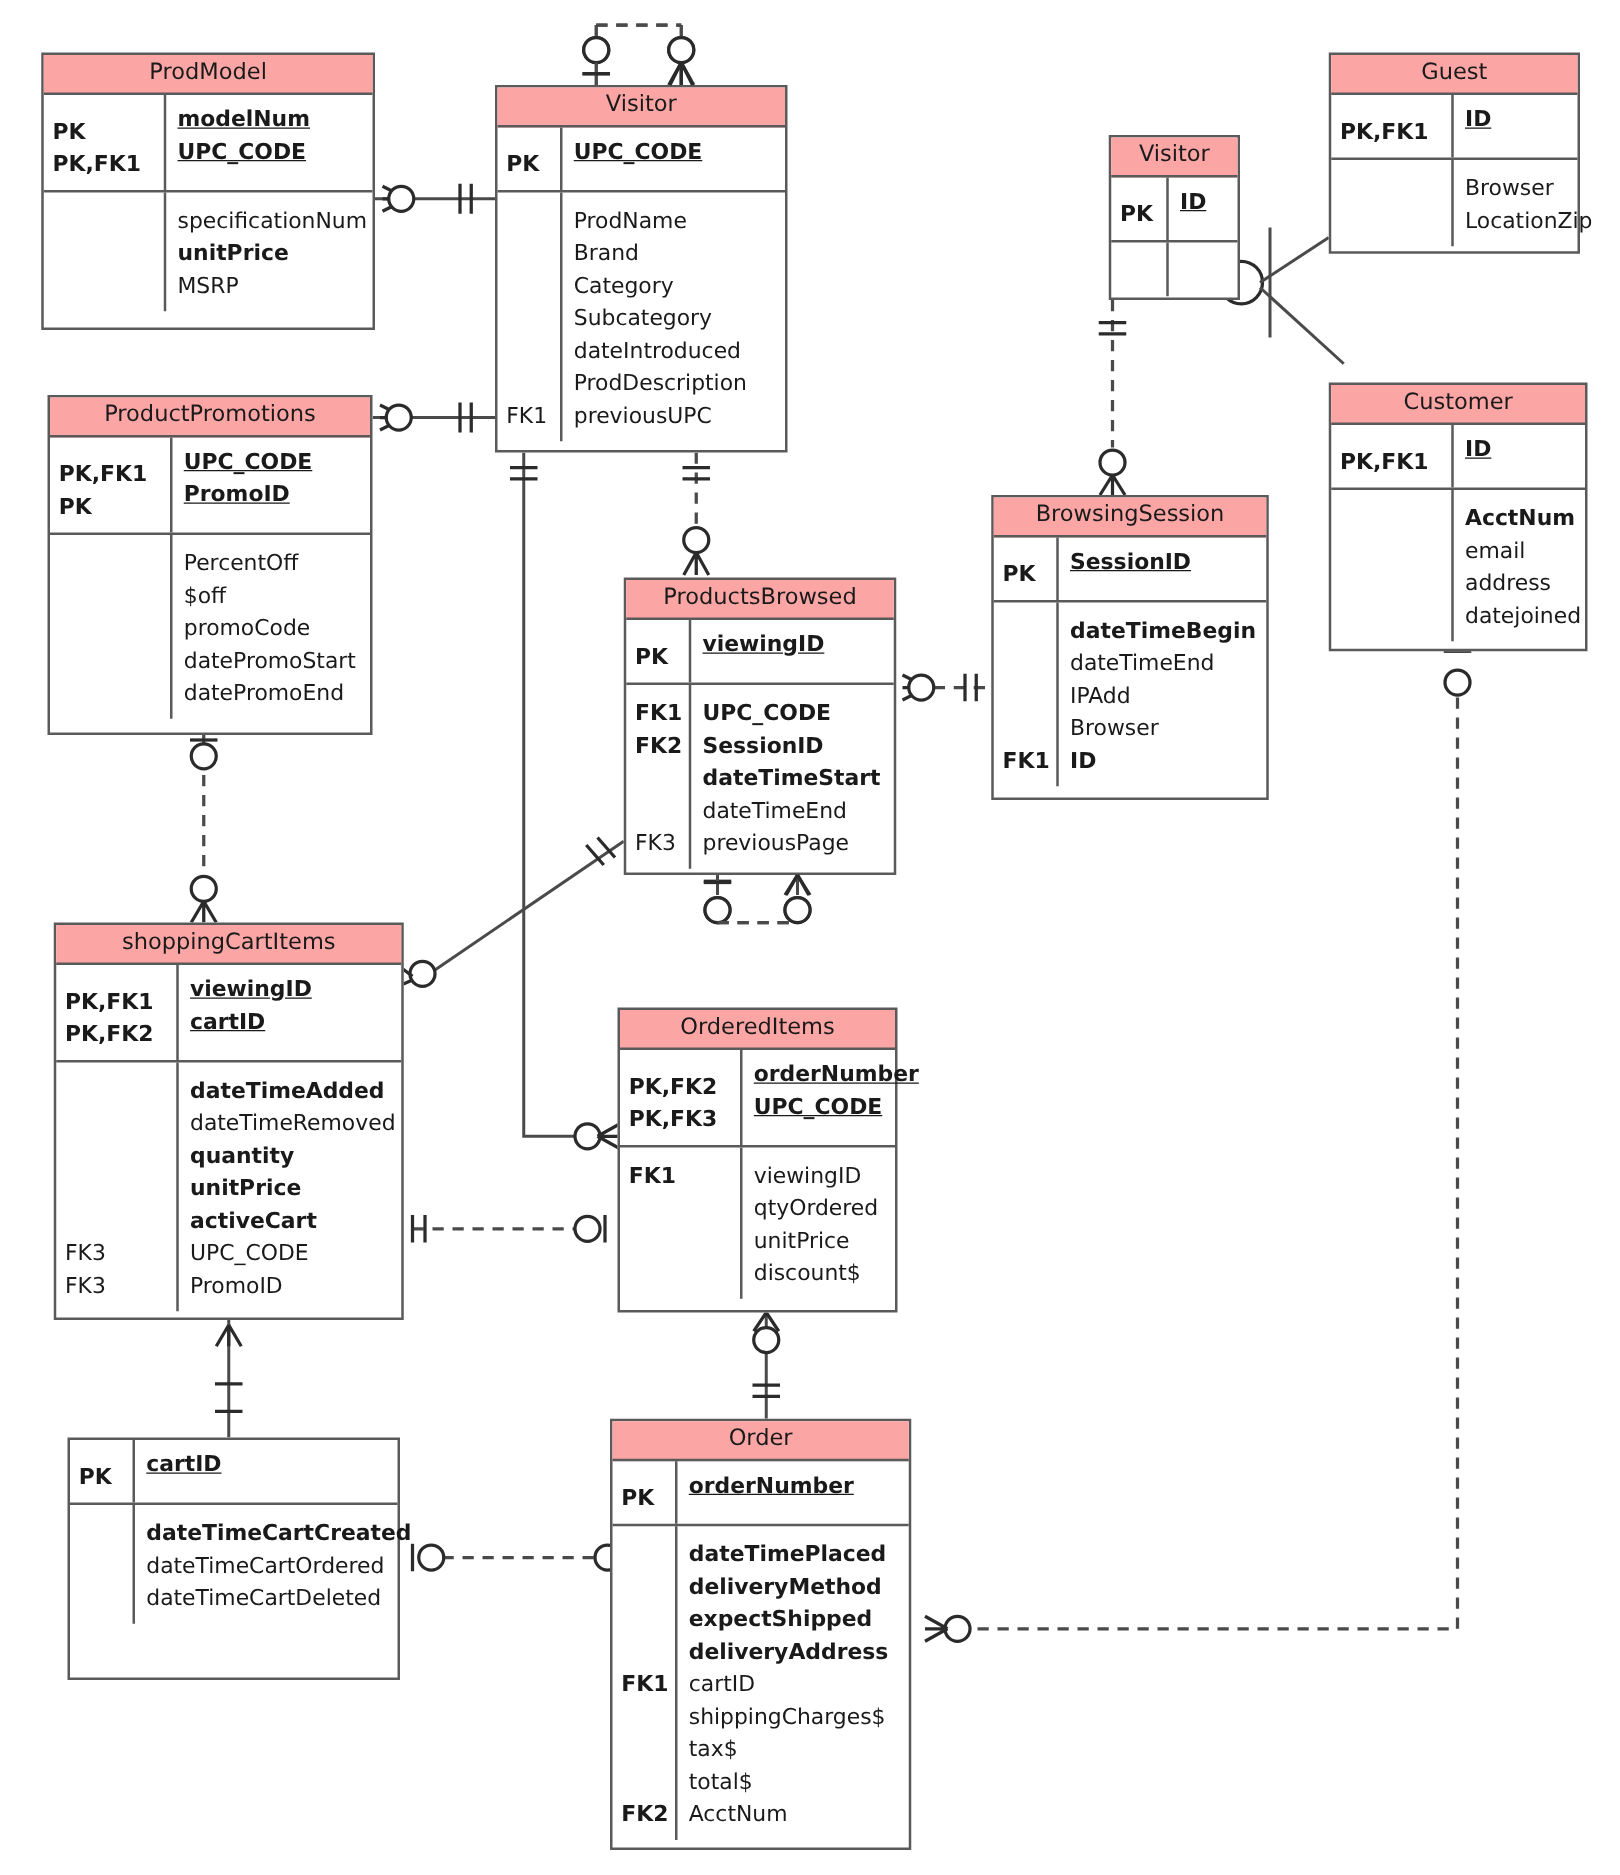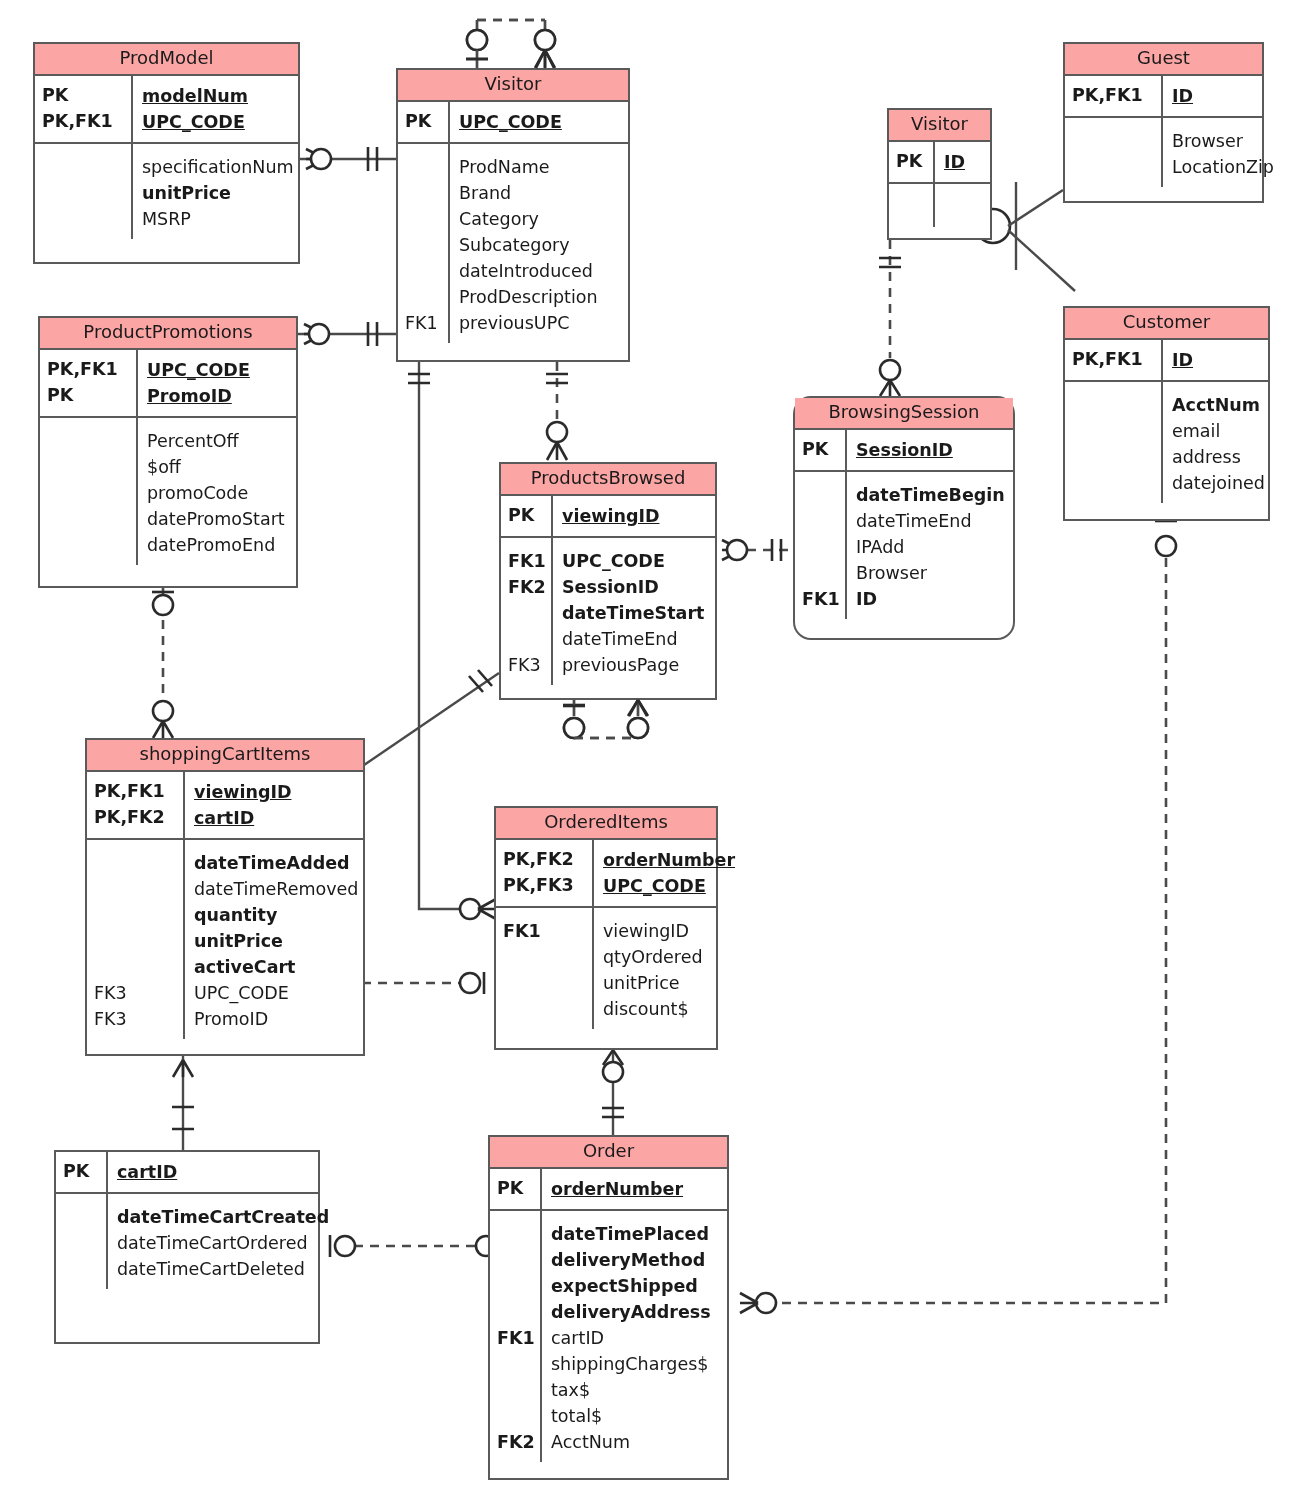--- a/index.html
+++ b/index.html
@@ -12,21 +12,21 @@
   .ent-title{
     background:#fca5a5;border-bottom:2px solid #5a5a5a;
     text-align:center;font-size:18px;color:#1a1a1a;
     padding:5px 4px 6px 4px;line-height:1.05;box-sizing:border-box;
   }
   .ent-body{display:flex;flex-direction:column;}
   .sect{display:flex;box-sizing:border-box;}
   .sect.keys{border-bottom:2px solid #5a5a5a;}
   .col-k{
     width:82px;min-width:82px;border-right:2px solid #5a5a5a;box-sizing:border-box;
-    padding:6px 0 7px 7px;
+    padding:17px 0 7px 7px;
   }
   .col-a{flex:1;box-sizing:border-box;padding:7px 6px 7px 9px;}
   .ent-wide .col-k{width:98px;min-width:98px;}
   .ent-narrow .col-k{width:52px;min-width:52px;}
   .row{font-size:17.5px;line-height:26px;color:#1a1a1a;white-space:nowrap;}
   .row.b{font-weight:bold;}
   .row.u{text-decoration:underline;font-weight:bold;}
   .row.empty{visibility:hidden;}
   .pad-top{padding-top:10px;}
 
@@ -321,21 +321,21 @@
           <div class="row">PercentOff</div>
           <div class="row">$off</div>
           <div class="row">promoCode</div>
           <div class="row">datePromoStart</div>
           <div class="row">datePromoEnd</div>
         </div>
       </div>
     </div>
   </div>
 
-  <div class="entity ent-narrow" style="left:793px;top:396px;width:222px;height:244px;border-radius:18px;">
+  <div class="entity ent-narrow" style="left:793px;top:396px;width:222px;height:244px;">
     <div class="ent-title">BrowsingSession</div>
     <div class="ent-body">
       <div class="sect keys">
         <div class="col-k">
           <div class="row b">PK</div>
         </div>
         <div class="col-a">
           <div class="row u">SessionID</div>
         </div>
       </div>
@@ -381,21 +381,21 @@
           <div class="row b">UPC_CODE</div>
           <div class="row b">SessionID</div>
           <div class="row b">dateTimeStart</div>
           <div class="row">dateTimeEnd</div>
           <div class="row">previousPage</div>
         </div>
       </div>
     </div>
   </div>
 
-  <div class="entity ent-wide" style="left:43px;top:738px;width:280px;height:318px;margin-left:42px;">
+  <div class="entity ent-wide" style="left:43px;top:738px;width:280px;height:318px;">
     <div class="ent-title">shoppingCartItems</div>
     <div class="ent-body">
       <div class="sect keys">
         <div class="col-k">
           <div class="row b">PK,FK1</div>
           <div class="row b">PK,FK2</div>
         </div>
         <div class="col-a">
           <div class="row u">viewingID</div>
           <div class="row u">cartID</div>

